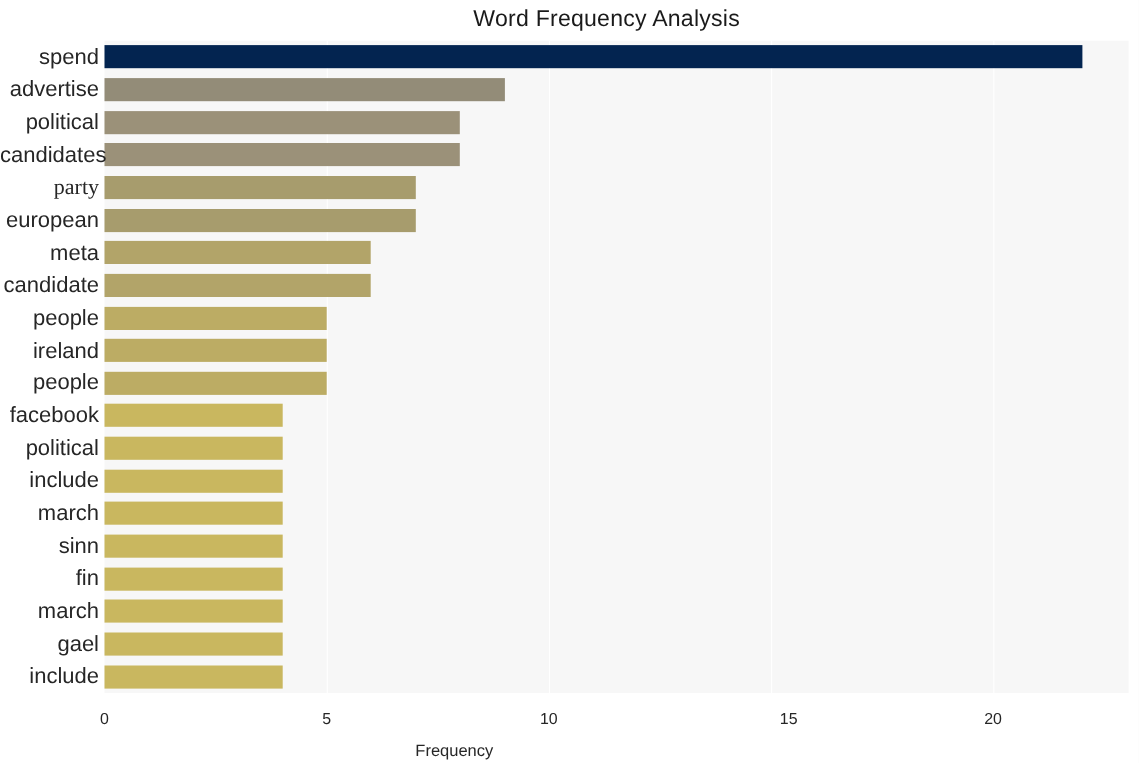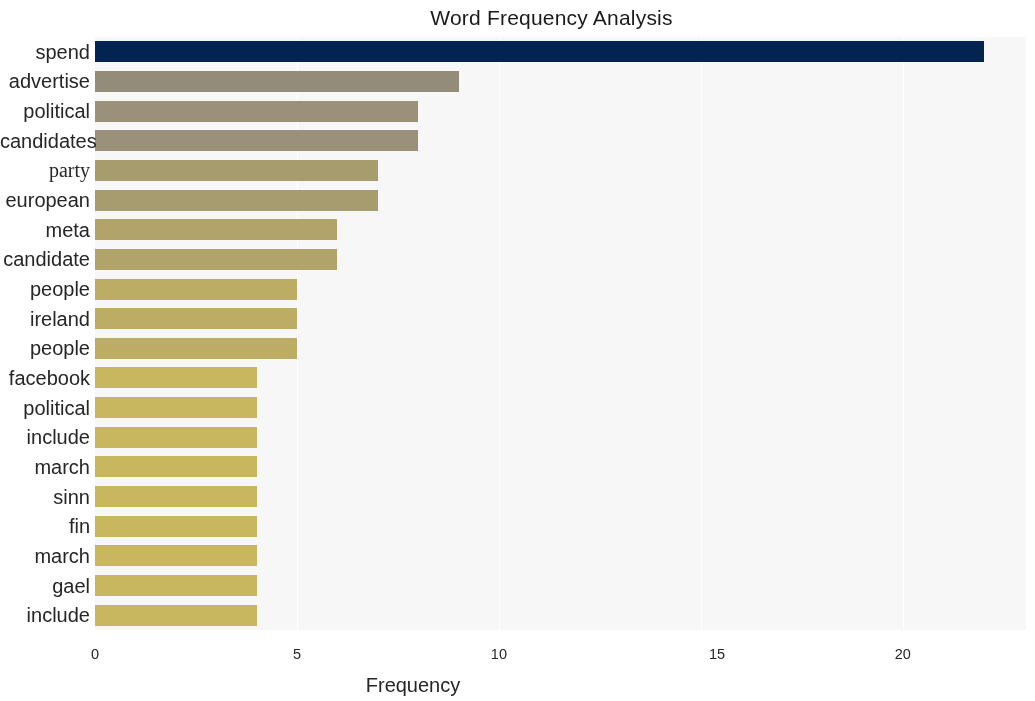--- a/index.html
+++ b/index.html
@@ -108,21 +108,21 @@
     font-size: 14.5px;
     color: #262626;
     white-space: nowrap;
   }
   #x-axis-title {
     position: absolute;
     top: 44px;
     left: 0;
     width: 826px;
     text-align: center;
-    font-size: 20px;
+    font-size: 15px;
     color: #262626;
   }
 </style>
 </head>
 <body>
 
 <div id="figure">
 
   <div id="chart-title">Word Frequency Analysis</div>
 

